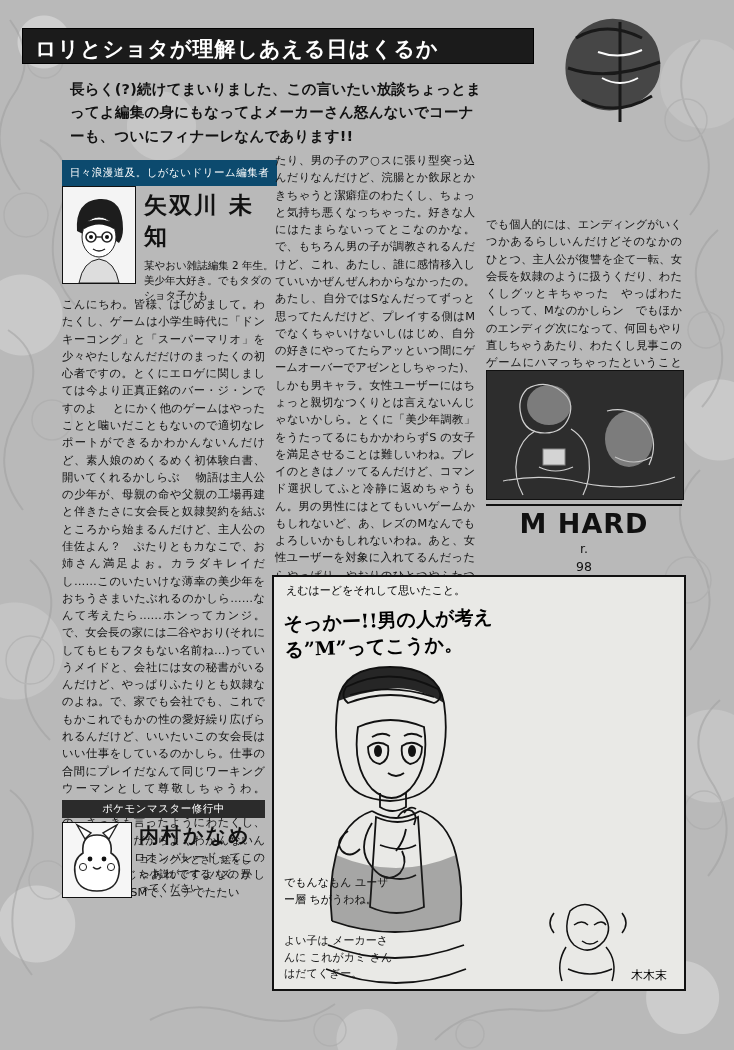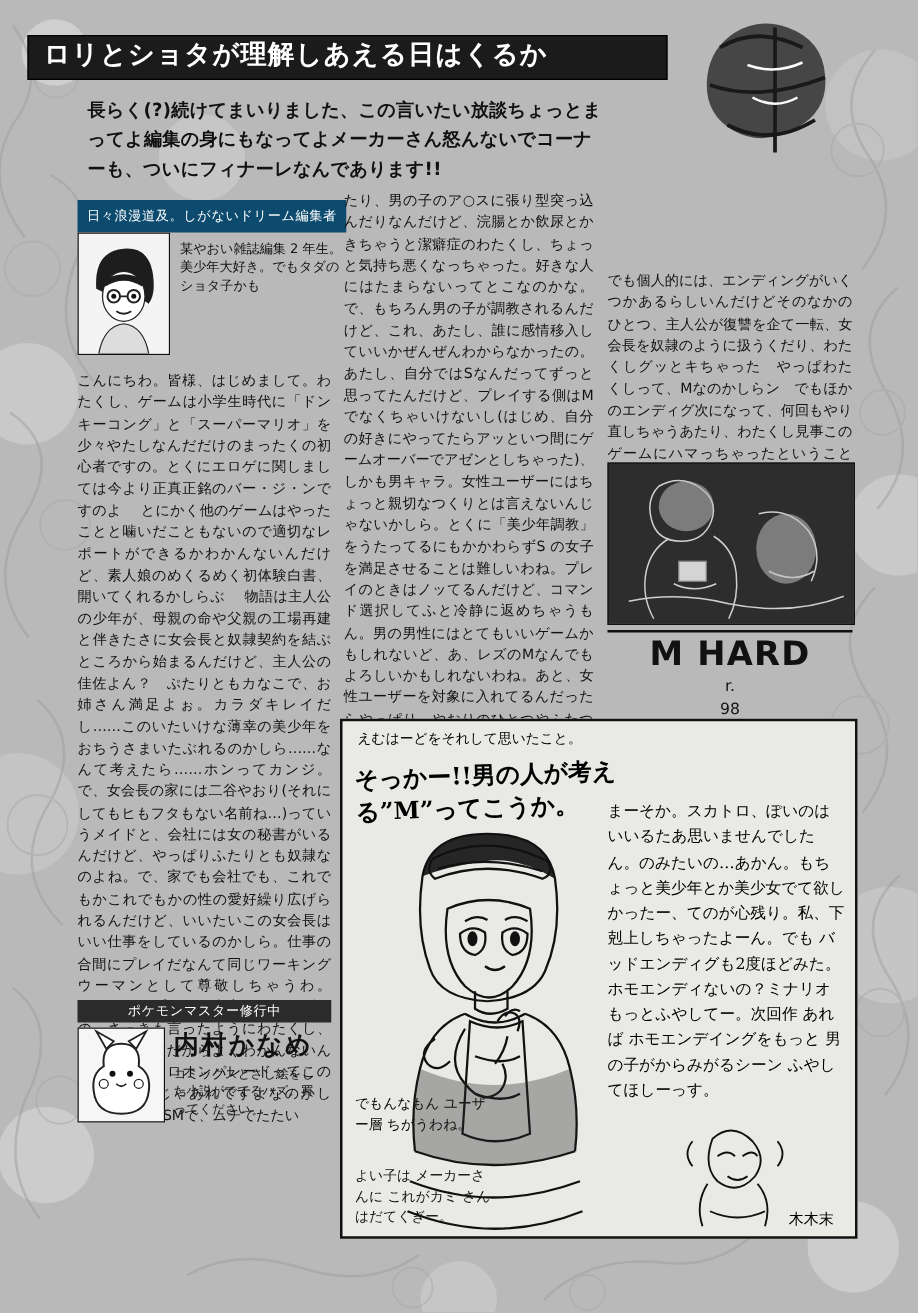--- a/index.html
+++ b/index.html
@@ -27,21 +27,21 @@
       linear-gradient(#b9b9b9,#b9b9b9);
   }
   .bg-scribble{
     position:absolute;inset:0;
     opacity:.5;
   }
   
   .title-bar{
     position:absolute;left:22px;top:28px;width:510px;height:34px;
     background:#1b1b1b;
-    display:flex;align-items:flex-start;
+    display:flex;align-items:flex-end;
     border:1px solid #000;
   }
   .title-bar .title-text{
     color:#ffffff;
     font-size:21px;
     font-weight:bold;
     letter-spacing:1px;
     padding-left:12px;
     font-family:"DejaVu Sans", sans-serif;
     white-space:nowrap;
@@ -223,20 +223,21 @@
       <ellipse cx="28" cy="50" rx="5" ry="5" fill="none" stroke="#222" stroke-width="1.6"></ellipse>
       <ellipse cx="44" cy="50" rx="5" ry="5" fill="none" stroke="#222" stroke-width="1.6"></ellipse>
       <line x1="33" y1="50" x2="39" y2="50" stroke="#222" stroke-width="1.4"></line>
       <circle cx="28" cy="50" r="2" fill="#111"></circle>
         <circle cx="44" cy="50" r="2" fill="#111"></circle>
       <path d="M30,62 q6,4 12,0" stroke="#222" fill="none" stroke-width="1.4"></path>
       <path d="M16,96 q4,-22 20,-24 q16,2 20,24 z" fill="#ddd" stroke="#222"></path>
     </svg>
   </div>
   <div class="author-meta">
+    <div class="author-name">矢双川 未知</div>
     <div class="author-bio">某やおい雑誌編集 2 年生。美少年大好き。でもタダのショタ子かも</div>
   </div>
 </div>
 
 <div class="col" id="col1">こんにちわ。皆様、はじめまして。わたくし、ゲームは小学生時代に「ドンキーコング」と「スーパーマリオ」を少々やたしなんだだけのまったくの初心者ですの。とくにエロゲに関しましては今より正真正銘のバー・ジ・ンですのよ
 　とにかく他のゲームはやったことと噛いだこともないので適切なレポートができるかわかんないんだけど、素人娘のめくるめく初体験白書、開いてくれるかしらぶ
 　物語は主人公の少年が、母親の命や父親の工場再建と伴きたさに女会長と奴隷契約を結ぶところから始まるんだけど、主人公の佳佐よん？　ぷたりともカなこで、お姉さん満足よぉ。カラダキレイだし……このいたいけな薄幸の美少年をおちうさまいたぶれるのかしら……なんて考えたら……ホンってカンジ。で、女会長の家には二谷やおり(それにしてもヒもフタもない名前ね…)っていうメイドと、会社には女の秘書がいるんだけど、やっぱりふたりとも奴隷なのよね。で、家でも会社でも、これでもかこれでもかの性の愛好繰り広げられるんだけど、いいたいこの女会長はいい仕事をしているのかしら。仕事の合間にプレイだなんて同じワーキングウーマンとして尊敬しちゃうわ。
 　で、そのプレイの内容がまたスゴイの。さっきも言ったようにわたくし、エロゲ初体験だからよくわかんないんだけどスカトロオンパレードってこのギョーカイじゃあれですよなのかしら？　基本はSMで、ムチでたたい</div>
 <div class="col" id="col2">たり、男の子のア○スに張り型突っ込んだりなんだけど、浣腸とか飲尿とかきちゃうと潔癖症のわたくし、ちょっと気持ち悪くなっちゃった。好きな人にはたまらないってとこなのかな。で、もちろん男の子が調教されるんだけど、これ、あたし、誰に感情移入していいかぜんぜんわからなかったの。あたし、自分ではSなんだってずっと思ってたんだけど、プレイする側はMでなくちゃいけないし(はじめ、自分の好きにやってたらアッといつ間にゲームオーバーでアゼンとしちゃった)、しかも男キャラ。女性ユーザーにはちょっと親切なつくりとは言えないんじゃないかしら。とくに「美少年調教」をうたってるにもかかわらずS の女子を満足させることは難しいわね。プレイのときはノッてるんだけど、コマンド選択してふと冷静に返めちゃうもん。男の男性にはとてもいいゲームかもしれないど、あ、レズのMなんでもよろしいかもしれないわね。あと、女性ユーザーを対象に入れてるんだったらやっぱり、やおりのひとつやふたつは出てこないとね。女会長のクールでヤリ手の男性秘書（？）とかイジワルな先崎奴隷君とかおいしそーなキャラは思わせぶりにでてくるくせにカラミのひとつもなしの想いっきり肩すかしだったこんな中途半端なことしてちゃダメよダメ！　やおい女をなめて もらっちゃぁ困るんだよ、ぇぇ？って思ってまいりました</div>
 <div class="col" id="col3">でも個人的には、エンディングがいくつかあるらしいんだけどそのなかのひとつ、主人公が復讐を企て一転、女会長を奴隷のように扱うくだり、わたくしグッとキちゃった　やっぱわたくしって、Mなのかしらン　でもほかのエンディグ次になって、何回もやり直しちゃうあたり、わたくし見事このゲームにハマっちゃったということかしら？</div>
@@ -290,21 +291,20 @@
       <div class="promo-name">内村かなめ</div>
       <div class="promo-desc">コミックスとさし絵をした小説がでてるハズ。買ってください</div>
     </div>
   </div>
 </div>
 
 <div class="illo-panel">
 
   <div class="hw-small">えむはーどをそれして思いたこと。</div>
   <div class="hw-title">そっかー!!男の人が考える”M”ってこうか。</div>
-  <div class="hw-right">まーそか。スカトロ、ぽいのはいいるたあ思いませんでしたん。のみたいの…あかん。もちょっと美少年とか美少女でて欲しかったー、てのが心残り。私、下剋上しちゃったよーん。でも バッドエンディグも2度ほどみた。ホモエンディないの？ミナリオもっとふやしてー。次回作 あれば ホモエンデイングをもっと 男の子がからみがるシーン ふやしてほしーっす。</div>
   <div class="hw-bottomleft">でもんなもん ユーザー層 ちがうわね。</div>
   <div class="handwriting" style="left:10px;top:356px;width:110px;font-size:11px;">よい子は メーカーさんに これがカミ さんはだてくぎー。</div>
   <div class="hw-sign">木木末</div>
 
   <svg class="maid-art" viewBox="0 0 208 350">
     <g fill="none" stroke="#111" stroke-width="1.8">
 
       <path d="M58,52 q44,-22 92,2 q6,10 -4,14 q-44,-16 -86,0 q-8,-6 -2,-16z"></path>
       <path d="M62,60 q40,-12 84,2"></path>
 

